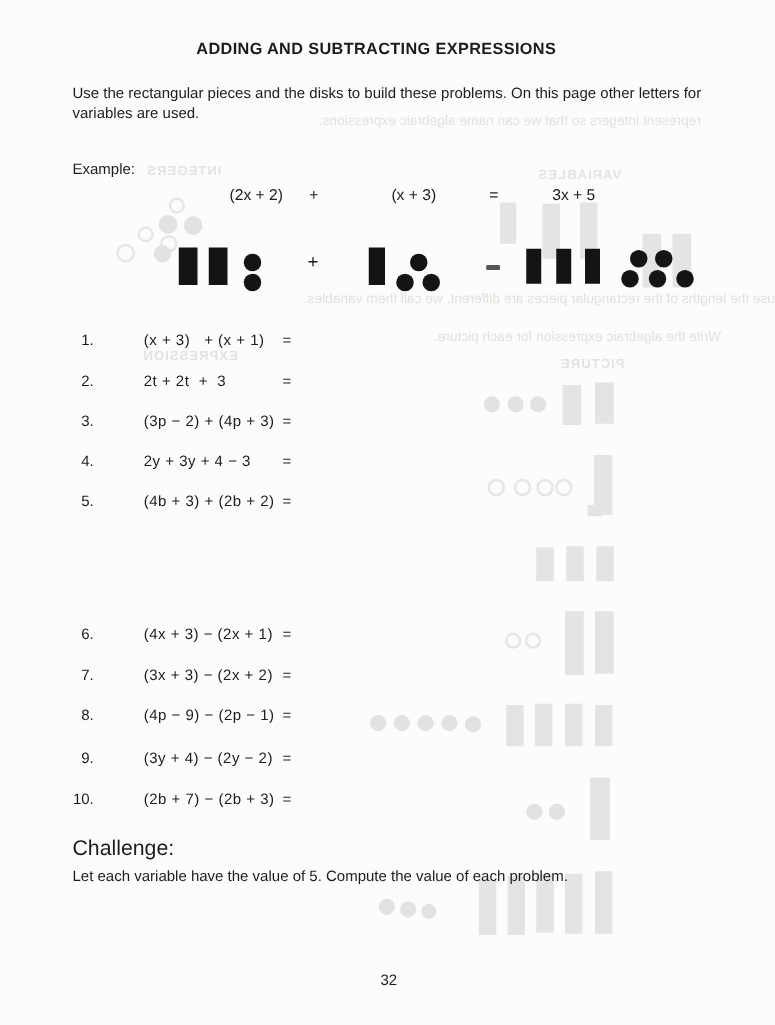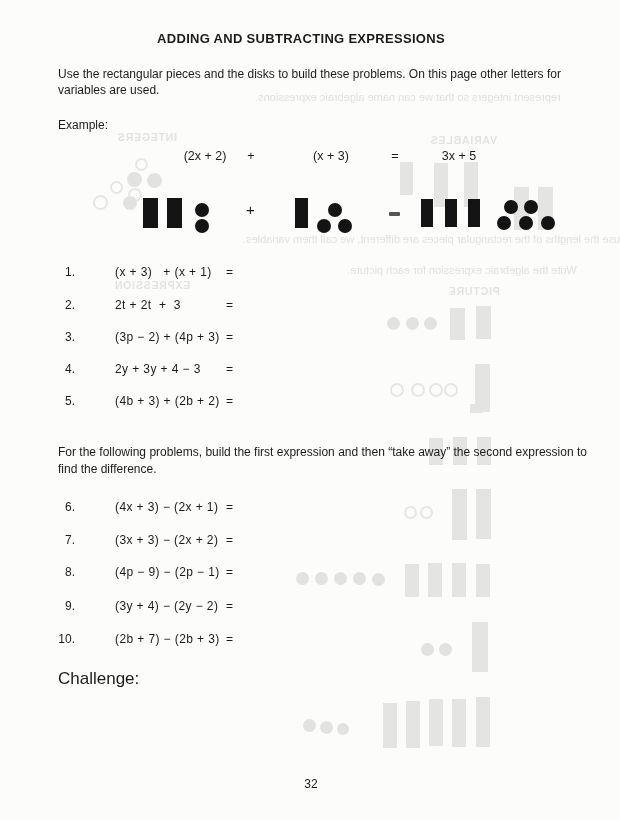--- a/index.html
+++ b/index.html
@@ -3,21 +3,21 @@
 <meta charset="utf-8">
 <style>
   html,body{margin:0;padding:0;}
   body{font-family:"Liberation Sans",sans-serif;background:#e8e8e8;}
   #page{position:relative;width:620px;height:820px;background:#fcfcfb;overflow:hidden;color:#1c1c1c;}
 
   
   .abs{position:absolute;}
   #title{top:31px;left:0;width:602px;text-align:center;font-size:13px;font-weight:bold;letter-spacing:.3px;}
   #intro{top:66px;left:58px;width:526px;font-size:12px;line-height:16px;}
-  #example-label{top:118px;left:58px;font-size:12px;}
+  #example-label{top:128px;left:58px;font-size:12px;}
   .ex-label{position:absolute;top:149px;transform:translateX(-50%);font-size:12.5px;white-space:pre;}
   #pieces-plus{top:201px;left:246px;font-size:15px;}
   #section2{top:444px;left:58px;width:530px;font-size:12px;line-height:17px;}
   #challenge-label{top:669px;left:58px;font-size:17px;}
   #challenge-text{top:694px;left:58px;font-size:12px;}
   #page-number{top:777px;left:0;width:622px;text-align:center;font-size:12px;}
 
   
   .prow{position:absolute;left:0;width:100%;height:16px;font-size:12px;}
   .pnum{position:absolute;left:38px;width:37px;text-align:right;}
@@ -157,21 +157,20 @@
     <span class="pnum">4.</span>
     <span class="pexpr">2y + 3y + 4 − 3</span>
     <span class="peq">=</span>
   </div>
   <div class="prow" style="top:394px">
     <span class="pnum">5.</span>
     <span class="pexpr">(4b + 3) + (2b + 2)</span>
     <span class="peq">=</span>
   </div>
 
-  <div class="abs" id="section2">For the following problems, build the first expression and then “take away” the second expression to find the difference.</div>
 
   <div class="prow" style="top:500px">
     <span class="pnum">6.</span>
     <span class="pexpr">(4x + 3) − (2x + 1)</span>
     <span class="peq">=</span>
   </div>
   <div class="prow" style="top:533px">
     <span class="pnum">7.</span>
     <span class="pexpr">(3x + 3) − (2x + 2)</span>
     <span class="peq">=</span>
@@ -186,15 +185,16 @@
     <span class="pexpr">(3y + 4) − (2y − 2)</span>
     <span class="peq">=</span>
   </div>
   <div class="prow" style="top:632px">
     <span class="pnum">10.</span>
     <span class="pexpr">(2b + 7) − (2b + 3)</span>
     <span class="peq">=</span>
   </div>
 
   <div class="abs" id="challenge-label">Challenge:</div>
+  <div class="abs" id="challenge-text">Let each variable have the value of 5. Compute the value of each problem.</div>
   <div class="abs" id="page-number">32</div>
 
 </div>
 
 </body></html>

